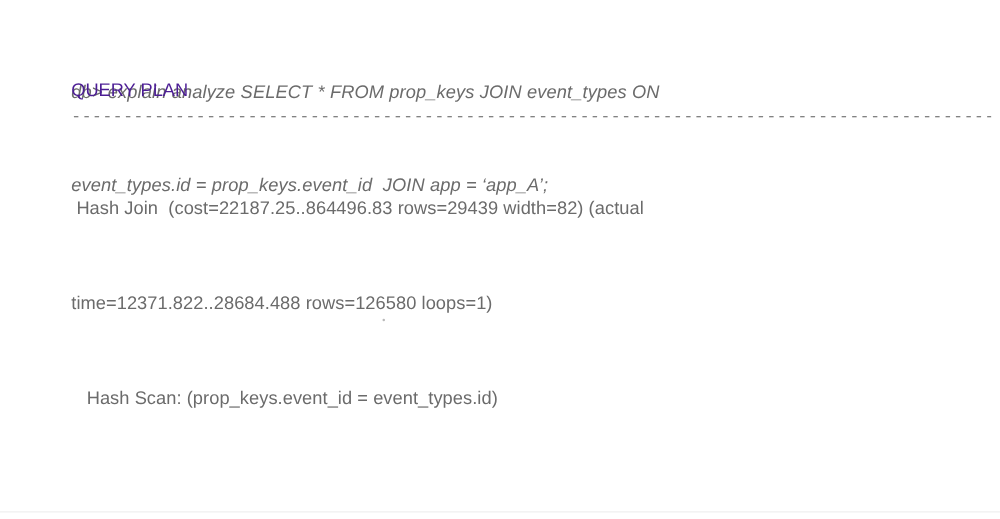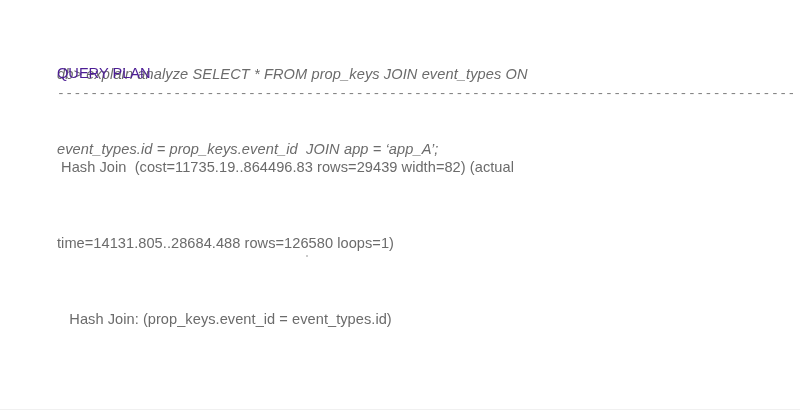--- a/index.html
+++ b/index.html
@@ -111,23 +111,23 @@
   <div class="query-block">
     <span class="query-line">db&gt; explain analyze SELECT * FROM prop_keys JOIN event_types ON</span>
     <span class="query-line">event_types.id = prop_keys.event_id  JOIN app = ‘app_A’;</span>
   </div>
 
   <div class="plan-header">QUERY PLAN</div>
 
   <div class="rule">-------------------------------------------------------------------------------------------------------------------------</div>
 
   <div class="plan-body">
-    <span class="plan-line"> Hash Join  (cost=11735.19..864496.83 rows=29439 width=82) (actual</span>
-    <span class="plan-line">time=14131.805..28684.488 rows=126580 loops=1)</span>
-    <span class="plan-line">   Hash Join: (prop_keys.event_id = event_types.id)</span>
+    <span class="plan-line"> Hash Join  (cost=22187.25..864496.83 rows=29439 width=82) (actual</span>
+    <span class="plan-line">time=12371.822..28684.488 rows=126580 loops=1)</span>
+    <span class="plan-line">   Hash Scan: (prop_keys.event_id = event_types.id)</span>
     
     
     
 
     
 
     
     
     
     

